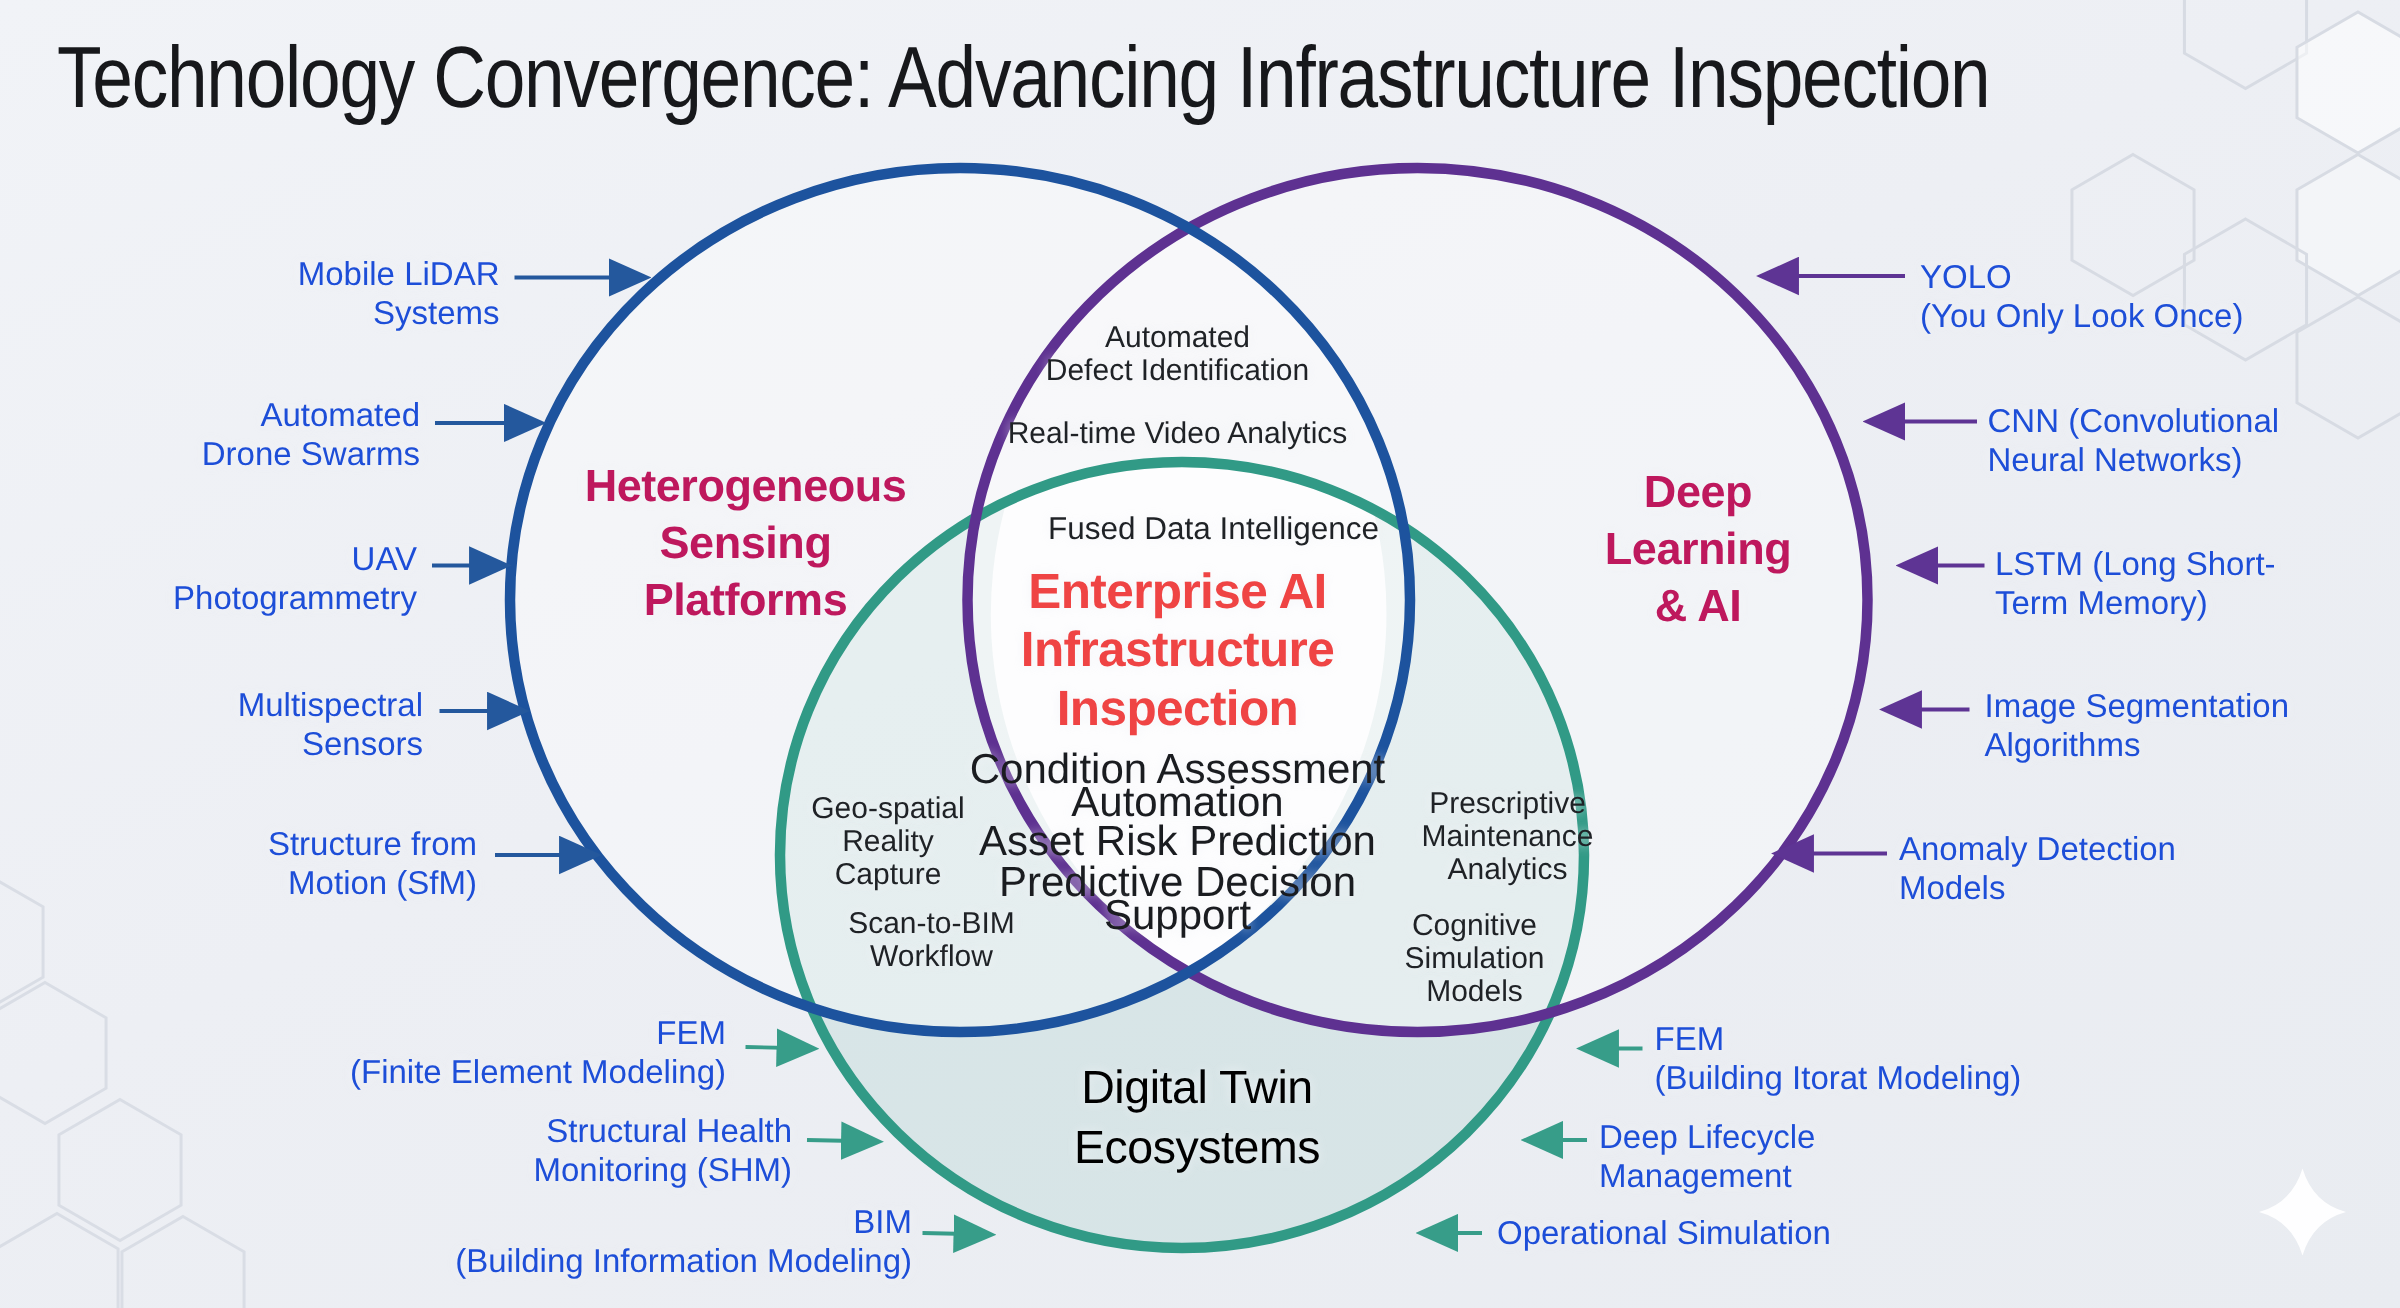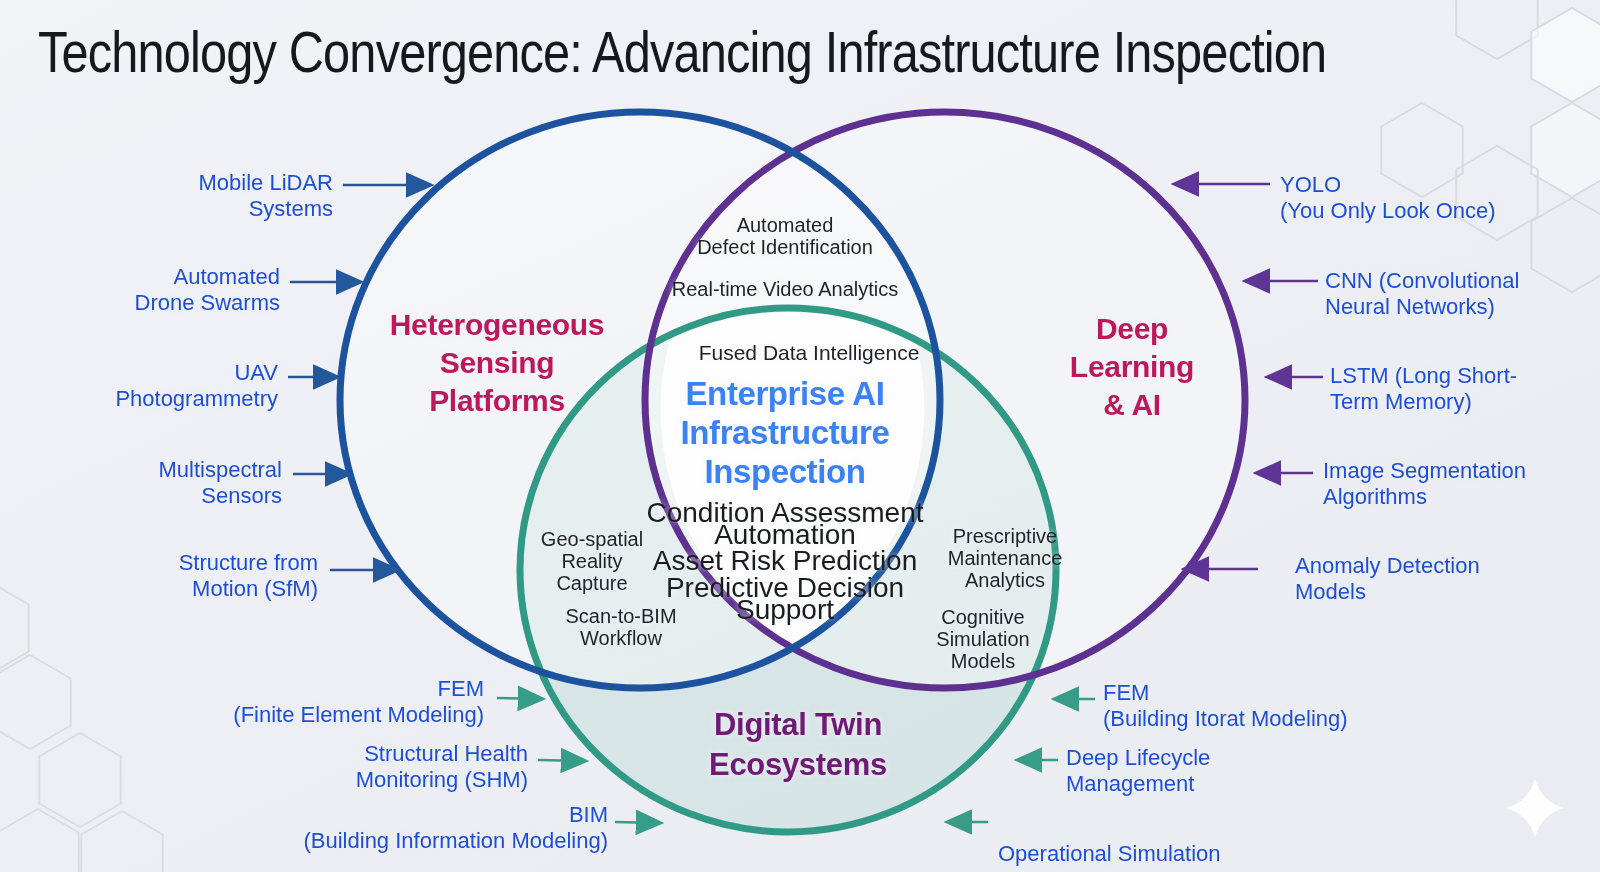--- a/index.html
+++ b/index.html
@@ -17,23 +17,23 @@
   .lbl{
     position:absolute;z-index:3;white-space:pre-line;
     font-size:22px;line-height:26px;color:#1d4ed8;
     text-shadow:0 0 7px rgba(243,245,248,.85);
   }
   .r{text-align:right;}
   .l{text-align:left;}
   .c{text-align:center;transform:translateX(-50%);}
   .mid{font-size:20px;line-height:22px;color:#1f2226;}
   .region-title{font-weight:700;font-size:30px;line-height:38px;color:#be185d;letter-spacing:-.3px;}
-  .twin-title{font-weight:700;font-size:31px;line-height:40px;color:#701a75;letter-spacing:-.3px;}
+  .twin-title{font-weight:400;font-size:31px;line-height:40px;color:#000000;letter-spacing:-.3px;}
   .center-intro{font-size:21px;line-height:23px;color:#1f2226;}
-  .center-title{font-weight:700;font-size:33px;line-height:39px;color:#3b82f6;letter-spacing:-.4px;}
+  .center-title{font-weight:700;font-size:33px;line-height:39px;color:#ef4444;letter-spacing:-.4px;}
   .center-item{font-size:28px;line-height:22px;color:#1a1c20;}
 </style>
 </head>
 <body>
 
 <svg class="scene" width="1600" height="872" viewBox="0 0 1600 872">
   <defs>
     <path id="hex" d="M0,-47 L40.7,-23.5 L40.7,23.5 L0,47 L-40.7,23.5 L-40.7,-23.5 Z"></path>
     <marker id="ah-blue" viewBox="0 0 10 9" refX="8.5" refY="4.5" markerWidth="11" markerHeight="10" orient="auto">
         <path d="M0,0 L10,4.5 L0,9 Z" fill="#24589d"></path>
@@ -124,28 +124,28 @@
 (Building Information Modeling)</div>
 
 <div class="lbl l" style="left:1280px;top:172px;">YOLO
 (You Only Look Once)</div>
 <div class="lbl l" style="left:1325px;top:268px;">CNN (Convolutional
 Neural Networks)</div>
 <div class="lbl l" style="left:1330px;top:363px;">LSTM (Long Short-
 Term Memory)</div>
 <div class="lbl l" style="left:1323px;top:458px;">Image Segmentation
 Algorithms</div>
-<div class="lbl l" style="left:1266px;top:553px;margin-left:29px;">Anomaly Detection
+<div class="lbl l" style="left:1266px;top:553px;">Anomaly Detection
 Models</div>
 
 <div class="lbl l" style="left:1103px;top:680px;">FEM
 (Building Itorat Modeling)</div>
 <div class="lbl l" style="left:1066px;top:745px;">Deep Lifecycle
 Management</div>
-<div class="lbl l" style="left:998px;top:809px;margin-top:32px;">Operational Simulation</div>
+<div class="lbl l" style="left:998px;top:809px;">Operational Simulation</div>
 
 <div class="lbl c region-title" style="left:497px;top:306px;">Heterogeneous
 Sensing
 Platforms</div>
 <div class="lbl c region-title" style="left:1132px;top:310px;">Deep
 Learning
 &amp; AI</div>
 <div class="lbl c twin-title" style="left:798px;top:705px;">Digital Twin
 Ecosystems</div>
 

